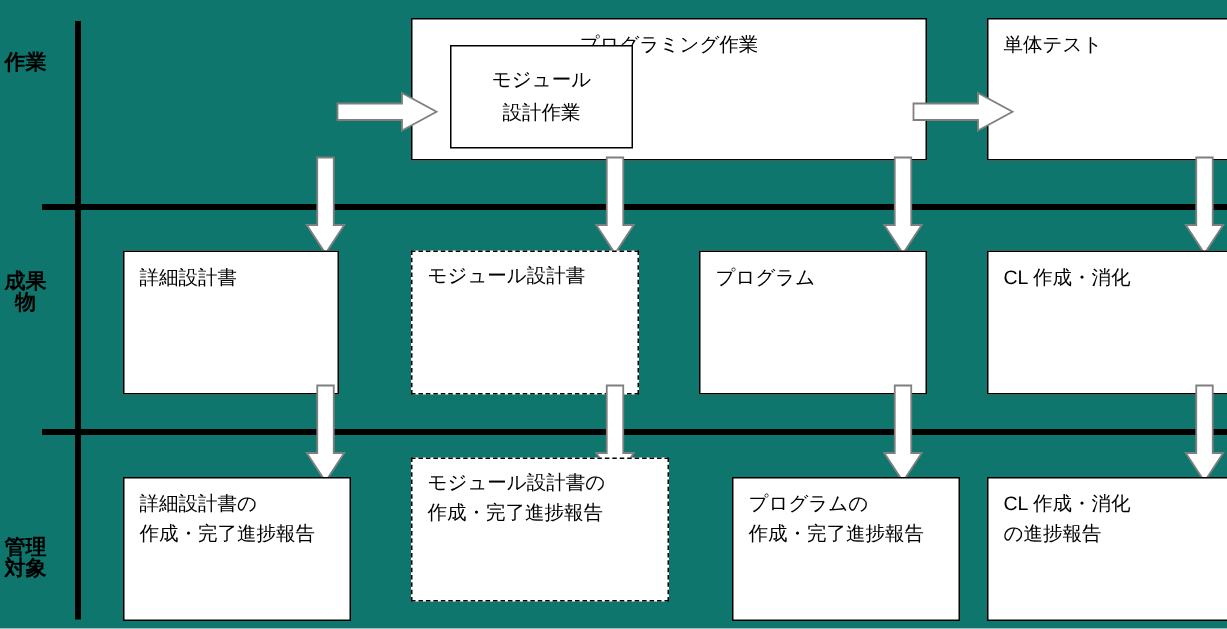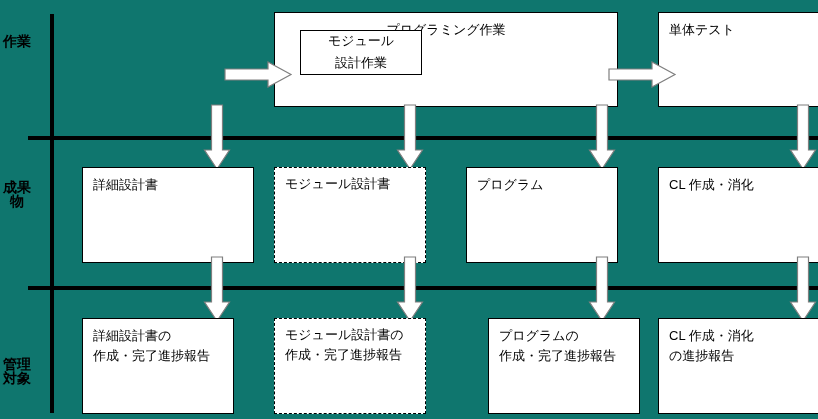--- a/index.html
+++ b/index.html
@@ -112,21 +112,21 @@
 
   <div class="lane-label" style="top:34px;">作業</div>
   <div class="lane-label" style="top:180px;">成果物</div>
   <div class="lane-label" style="top:335px;margin-top:22px;">管理対象</div>
 
 
   <div class="box title-center" style="left:274px; top:12px; width:344px; height:95px;">
     <div class="box-text">プログラミング作業</div>
   </div>
 
-  <div class="box centered-text" style="left:300px; top:30px; width:122px; height:45px;">
+  <div class="box centered-text" style="left:300px; top:30px; width:122px; height:69px;">
     <div class="box-text">モジュール
 設計作業</div>
   </div>
 
   <div class="box" style="left:658px; top:12px; width:218px; height:95px;">
     <div class="box-text">単体テスト</div>
   </div>
 
   <div class="arrow" style="left:224px; top:61px;">
     <svg width="68" height="27" viewBox="0 0 68 27">
@@ -154,21 +154,21 @@
     <svg width="28" height="66" viewBox="0 0 28 66">
       <polygon points="8.5,1 19.5,1 19.5,46 26.5,46 14,65 1.5,46 8.5,46"></polygon>
     </svg>
   </div>
   <div class="arrow" style="left:789px; top:104px;">
     <svg width="28" height="66" viewBox="0 0 28 66">
       <polygon points="8.5,1 19.5,1 19.5,46 26.5,46 14,65 1.5,46 8.5,46"></polygon>
     </svg>
   </div>
 
-  <div class="box" style="left:82px; top:167px; width:172px; height:96px;font-family:Liberation Serif, serif;">
+  <div class="box" style="left:82px; top:167px; width:144px; height:96px;font-family:Liberation Serif, serif;">
     <div class="box-text">詳細設計書</div>
   </div>
 
   <div class="box dashed" style="left:274px; top:167px; width:152px; height:96px;">
     <div class="box-text">モジュール設計書</div>
   </div>
 
   <div class="box" style="left:466px; top:167px; width:152px; height:96px;">
     <div class="box-text">プログラム</div>
   </div>
@@ -196,21 +196,21 @@
     <svg width="28" height="66" viewBox="0 0 28 66">
       <polygon points="8.5,1 19.5,1 19.5,46 26.5,46 14,65 1.5,46 8.5,46"></polygon>
     </svg>
   </div>
 
   <div class="box" style="left:82px; top:318px; width:152px; height:96px;padding-left:11px;">
     <div class="box-text">詳細設計書の
 作成・完了進捗報告</div>
   </div>
 
-  <div class="box dashed" style="left:274px; top:318px; width:152px; height:96px;">
+  <div class="box dashed" style="left:274px; top:305px; width:172px; height:96px;">
     <div class="box-text">モジュール設計書の
 作成・完了進捗報告</div>
   </div>
 
   <div class="box" style="left:488px; top:318px; width:152px; height:96px;">
     <div class="box-text">プログラムの
 作成・完了進捗報告</div>
   </div>
 
   <div class="box" style="left:658px; top:318px; width:218px; height:96px;">

